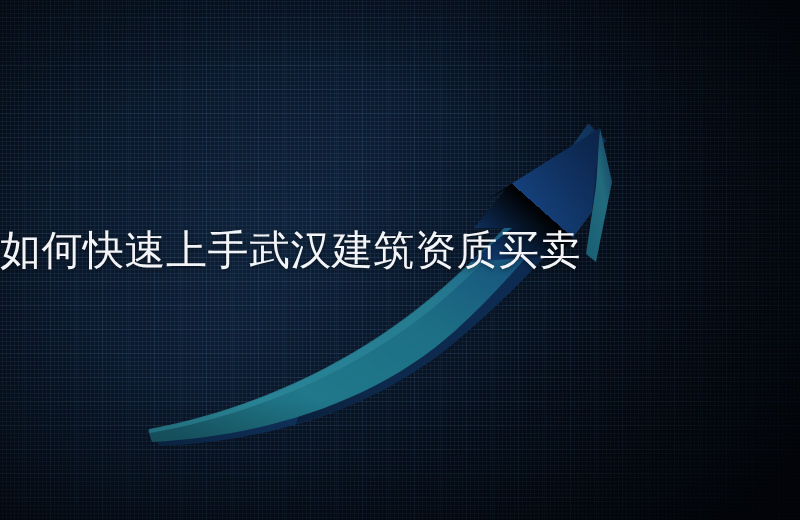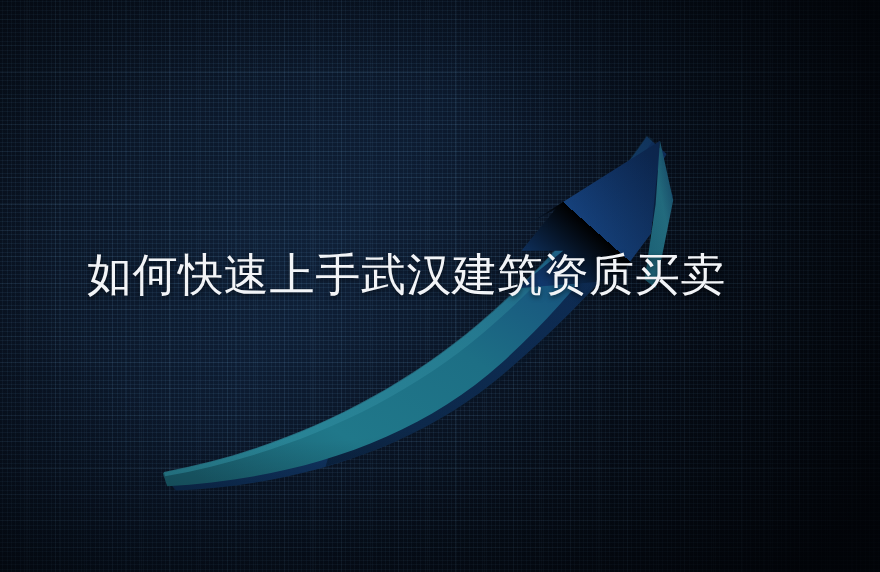--- a/index.html
+++ b/index.html
@@ -90,21 +90,21 @@
     width: 800px;
     height: 520px;
   }
 
   
   .headline {
     position: absolute;
     left: 0;
     top: 222px;
     width: 660px;
-    text-align: right;
+    text-align: left;
     color: #f2f4f7;
     font-size: 41px;
     line-height: 56px;
     letter-spacing: 0.5px;
     font-weight: 400;
     white-space: nowrap;
     text-shadow: 0 1px 5px rgba(0,0,0,0.55);
   }
 </style>
 </head>

